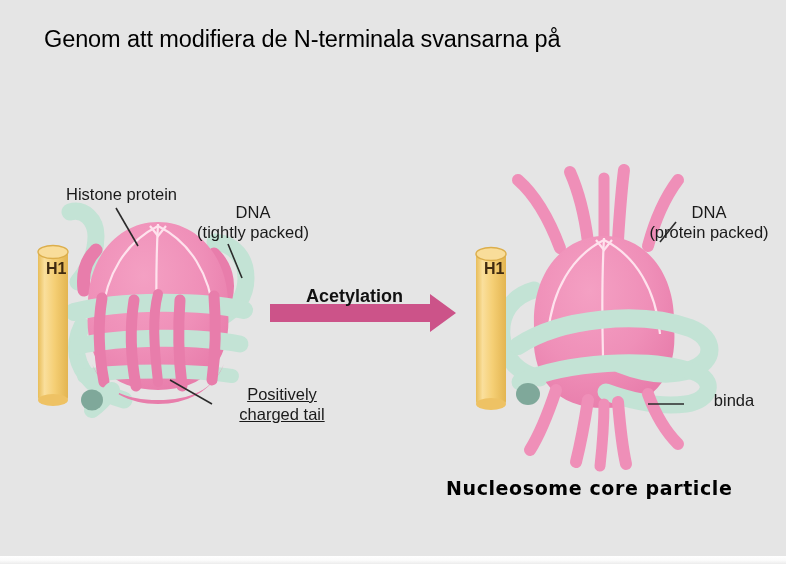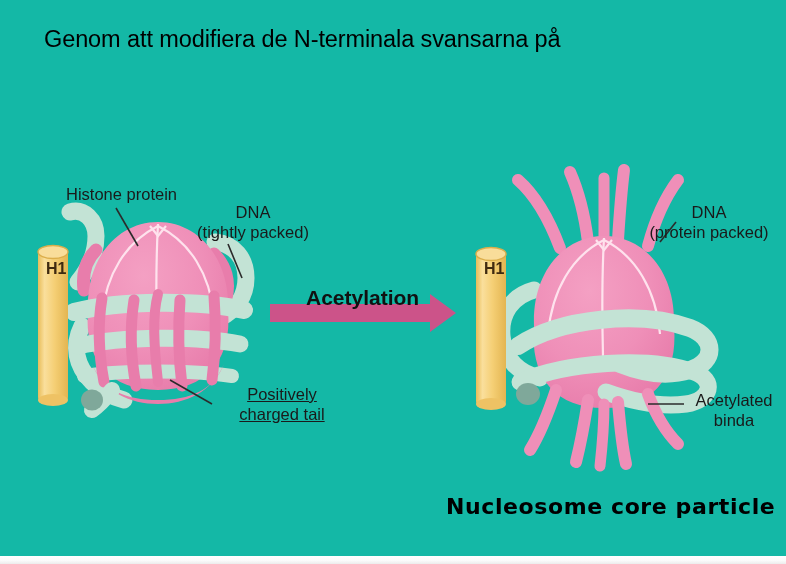--- a/index.html
+++ b/index.html
@@ -14,21 +14,21 @@
     overflow: hidden;
     font-family: "Liberation Sans", sans-serif;
     background: #ffffff;
   }
 
   #slide {
     position: absolute;
     left: 0; top: 0;
     width: 786px;
     height: 564px;
-    background: #14b8a6;
+    background: #e5e5e5;
   }
 
   
   #title-block {
     position: absolute;
     left: 44px;
     top: 24px;
     width: 716px;
   }
   .title-line {
@@ -70,44 +70,44 @@
   #label-dna-tight       { left: 182px; top: 52px; width: 142px; }
   #label-positive-tail   { left: 212px; top: 234px; width: 140px; text-decoration: underline; }
   #label-dna-loose       { left: 634px; top: 52px; width: 150px; }
   #label-acetylated-tail { left: 688px; top: 240px; width: 92px; }
 
   .arrow-label {
     position: absolute;
     left: 306px;
     top: 136px;
     font-family: "Liberation Sans", sans-serif;
-    font-size: 21px;
+    font-size: 18px;
     font-weight: bold;
     color: #111111;
     white-space: nowrap;
   }
 
   #h1-label-left, #h1-label-right {
     position: absolute;
     font-family: "Liberation Sans", sans-serif;
     font-size: 16px;
     font-weight: bold;
     color: #3f2a10;
     white-space: nowrap;
   }
   #h1-label-left  { left: 46px;  top: 110px; }
   #h1-label-right { left: 484px; top: 110px; }
 
   
   #caption {
     position: absolute;
     left: 446px;
-    top: 494px;
+    top: 477px;
     font-family: "DejaVu Sans", sans-serif;
-    font-size: 22px;
+    font-size: 19px;
     font-weight: bold;
     color: #000000;
     letter-spacing: 0.6px;
     white-space: nowrap;
   }
 
   
   #bottom-band {
     position: absolute;
     left: 0;
@@ -288,21 +288,20 @@
       <div>Positively</div>
       <div>charged tail</div>
     </div>
 
     <div class="fig-label center" id="label-dna-loose">
       <div>DNA</div>
       <div>(protein packed)</div>
     </div>
 
     <div class="fig-label center" id="label-acetylated-tail">
-      <div>Acetylated</div>
       <div>binda</div>
     </div>
 
     <div class="arrow-label">Acetylation</div>
 
     <div id="h1-label-left">H1</div>
     <div id="h1-label-right">H1</div>
   </div>
 
   <div id="caption">Nucleosome core particle</div>

